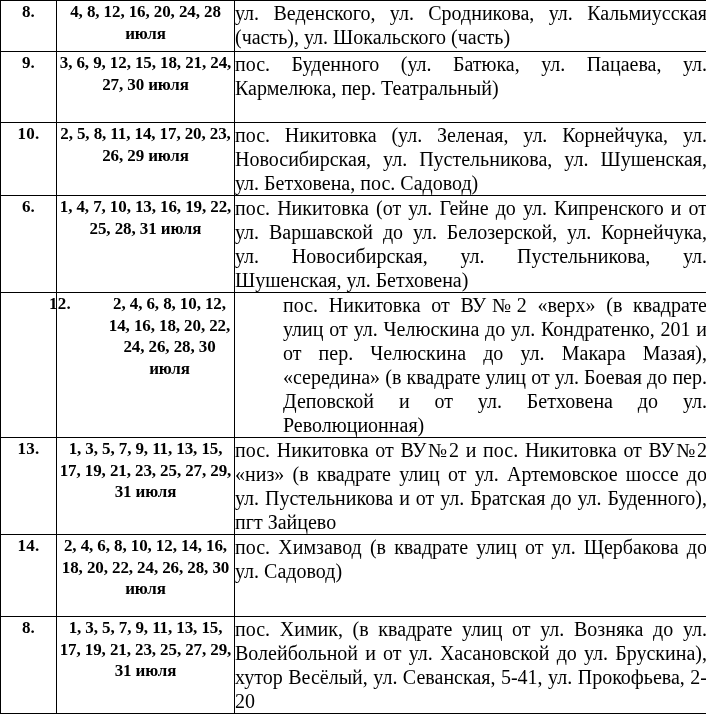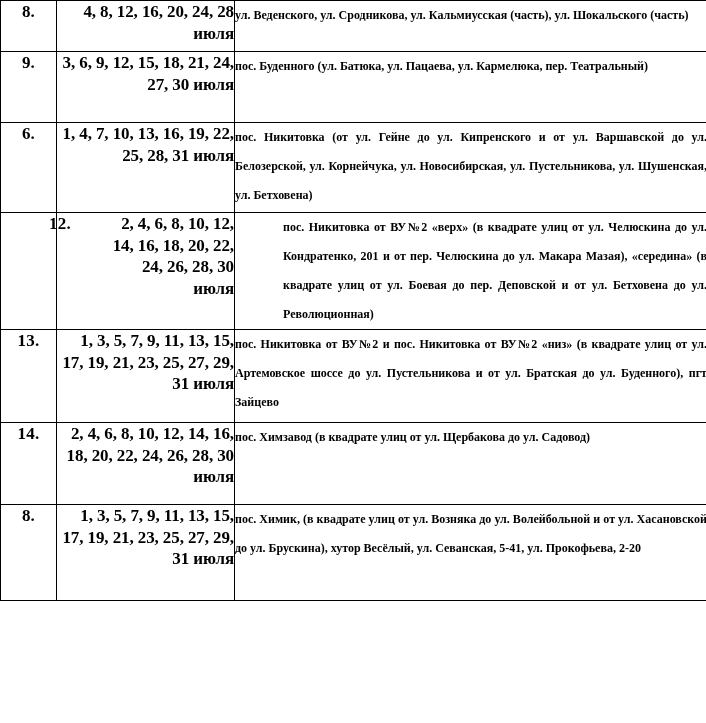--- a/index.html
+++ b/index.html
@@ -35,36 +35,36 @@
     font-weight: bold;
     font-size: 17px;
     line-height: 21px;
     padding: 4px 2px 6px 2px;
     letter-spacing: 0.2px;
   }
 
   
   .col-dates {
     width: 177px;
-    text-align: right;
+    text-align: center;
     font-weight: bold;
     font-size: 17px;
     line-height: 21.5px;
     padding: 4px 4px 6px 10px;
     letter-spacing: -0.1px;
   }
 
   
   .col-desc {
     width: 472px;
     text-align: justify;
     text-justify: inter-word;
-    font-weight: bold;
-    font-size: 12px;
-    line-height: 29px;
+    font-weight: normal;
+    font-size: 20px;
+    line-height: 24px;
     padding: 4px 7px 6px 8px;
     hyphens: none;
   }
 
   
   .col-desc > span {
     display: block;
   }
 
   
@@ -87,20 +87,27 @@
       <td class="col-dates"><span>4, 8, 12, 16, 20, 24, 28 июля</span></td>
       <td class="col-desc">
           <span>ул. Веденского, ул. Сродникова, ул. Кальмиусская (часть), ул. Шокальского (часть)</span>
         </td>
     </tr>
     <tr data-row="9">
       <td class="col-num"><span>9.</span></td>
       <td class="col-dates"><span>3, 6, 9, 12, 15, 18, 21, 24, 27, 30 июля</span></td>
       <td class="col-desc">
           <span>пос. Буденного (ул. Батюка, ул. Пацаева, ул. Кармелюка, пер. Театральный)</span>
+        </td>
+    </tr>
+    <tr data-row="10">
+      <td class="col-num"><span>10.</span></td>
+      <td class="col-dates"><span>2, 5, 8, 11, 14, 17, 20, 23, 26, 29 июля</span></td>
+      <td class="col-desc">
+          <span>пос. Никитовка (ул. Зеленая, ул. Корнейчука, ул. Новосибирская, ул. Пустельникова, ул. Шушенская, ул. Бетховена, пос. Садовод)</span>
         </td>
     </tr>
     <tr data-row="11">
       <td class="col-num"><span>6.</span></td>
       <td class="col-dates"><span>1, 4, 7, 10, 13, 16, 19, 22, 25, 28, 31 июля</span></td>
       <td class="col-desc">
           <span>пос. Никитовка (от ул. Гейне до ул. Кипренского и от ул. Варшавской до ул. Белозерской, ул. Корнейчука, ул. Новосибирская, ул. Пустельникова, ул. Шушенская, ул. Бетховена)</span>
         </td>
     </tr>
     <tr data-row="12">

